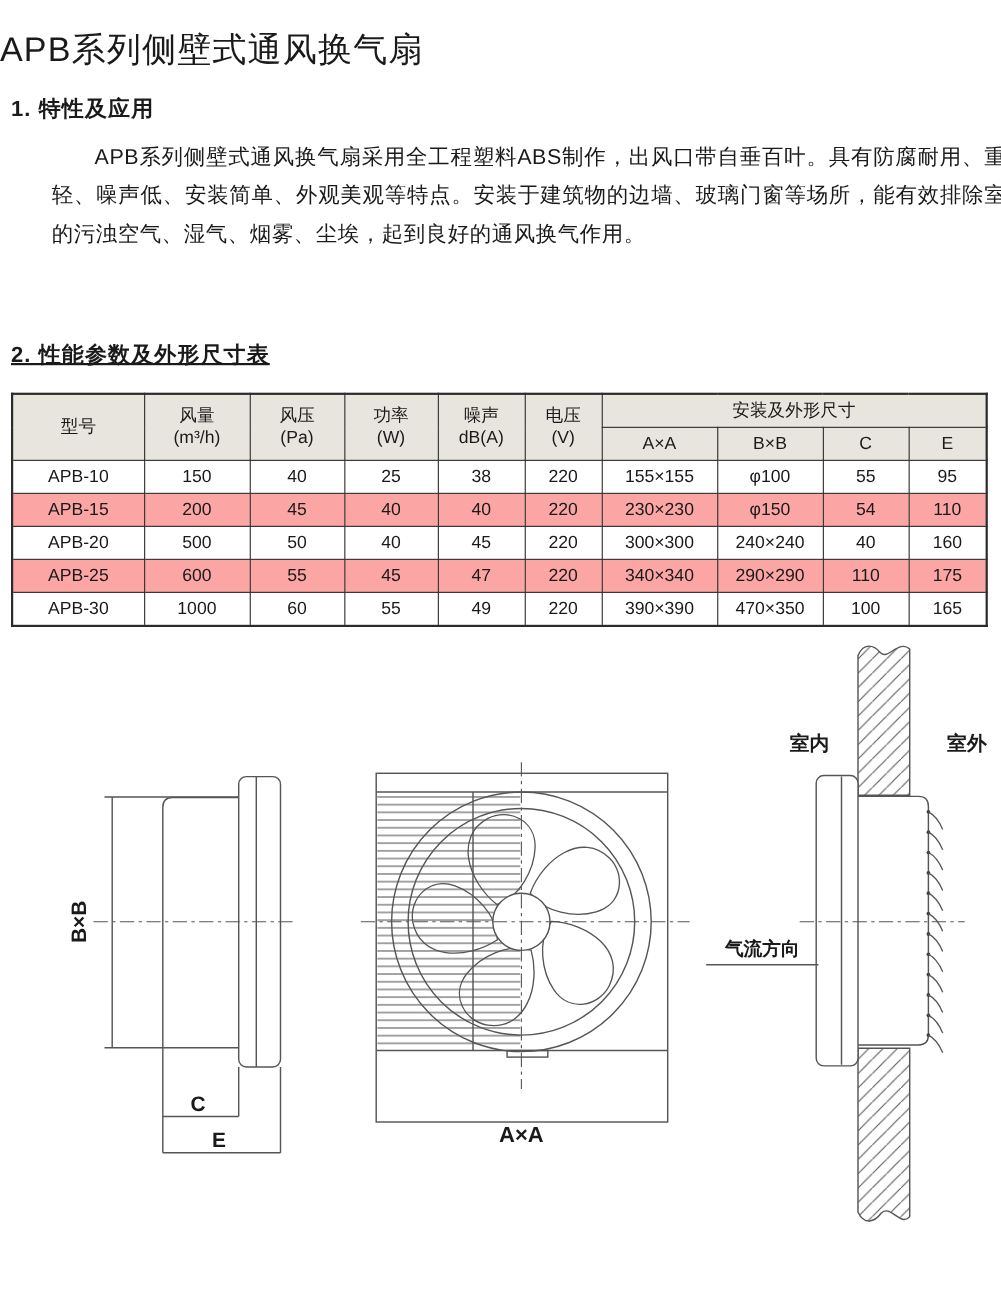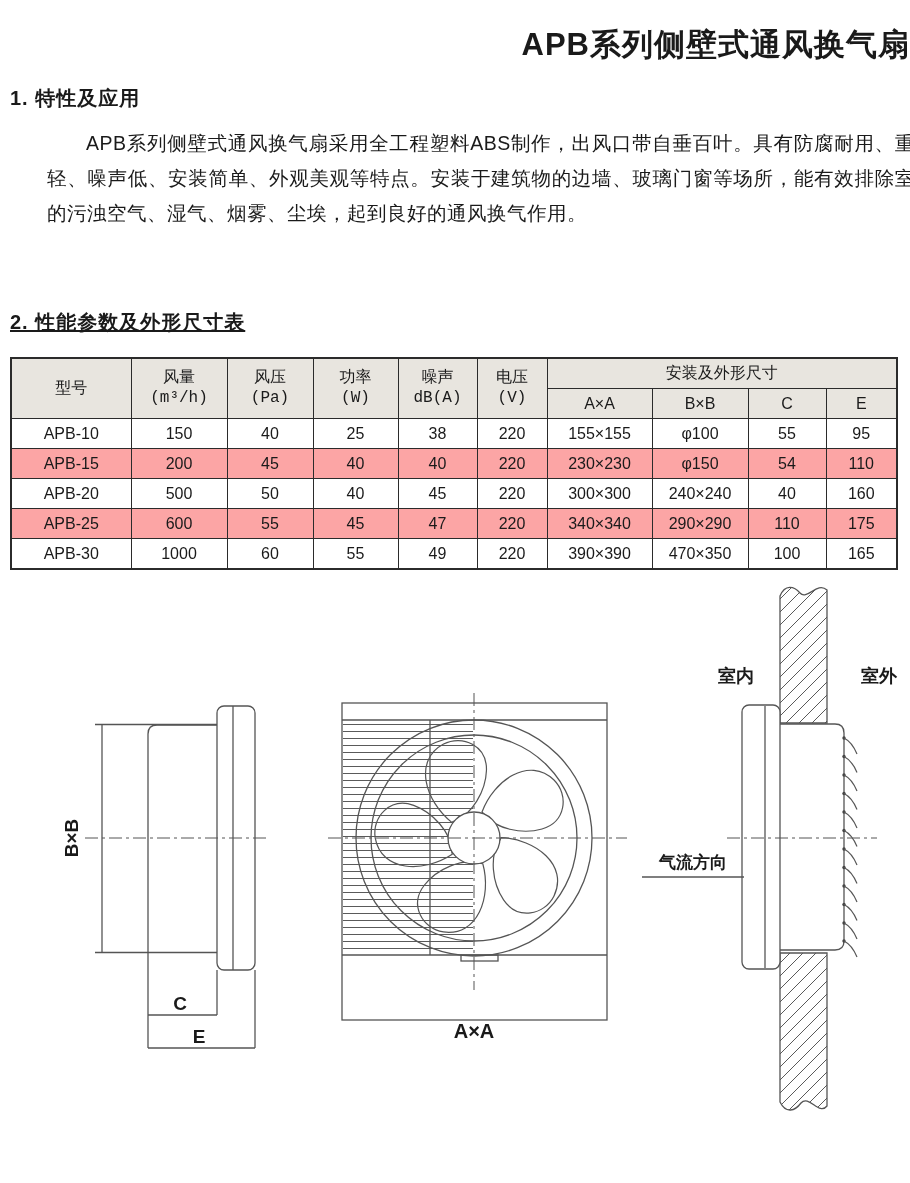--- a/index.html
+++ b/index.html
@@ -1,34 +1,34 @@
 <!DOCTYPE html>
 <html><head>
 <meta charset="utf-8">
 <style>
   html,body{margin:0;padding:0;background:#ffffff;}
   body{width:910px;height:1183px;position:relative;overflow:hidden;
        font-family:"Liberation Sans",sans-serif;color:#1a1a1a;}
   .abs{position:absolute;}
-  .doc-title{top:24px;left:0;width:910px;text-align:right;
-             font-size:31px;font-weight:bold;letter-spacing:1px;}
+  .doc-title{top:24px;left:0;width:910px;text-align:left;
+             font-size:31px;font-weight:normal;letter-spacing:1px;}
   .sec-head{left:10px;font-size:20px;font-weight:bold;letter-spacing:1px;}
   #sec1-head{top:85px;}
   #sec2-head{top:309px;text-decoration:underline;}
   .body-par{top:126px;left:10px;width:888px;font-size:19.5px;line-height:35px;
             text-indent:2em;text-align:justify;letter-spacing:0.5px;margin-left:37px;}
   
   table.spec{position:absolute;top:357px;left:10px;width:886px;
              border-collapse:collapse;table-layout:fixed;
              font-size:16px;text-align:center;border:2px solid #2b2b2b;}
   table.spec th,table.spec td{border:1px solid #2b2b2b;padding:2px 1px;
              height:25px;vertical-align:middle;font-weight:normal;}
   table.spec thead th{background:#e8e5df;}
   table.spec tr.alt td{background:#fca5a5;}
-  .l{display:block;line-height:1.2;font-family:Liberation Mono, monospace;}
+  .l{display:block;line-height:1.2;}
   
   #drawing{position:absolute;top:560px;left:0;}
   svg text{font-family:"Liberation Sans",sans-serif;fill:#1a1a1a;}
 </style>
 </head>
 <body>
 
 <div class="abs doc-title">APB系列侧壁式通风换气扇</div>
 
 <div class="abs sec-head" id="sec1-head">1.  特性及应用</div>

